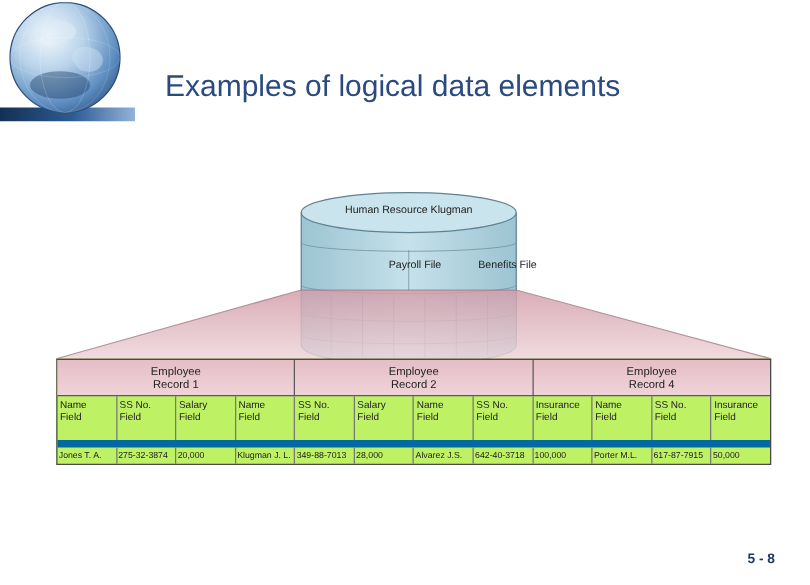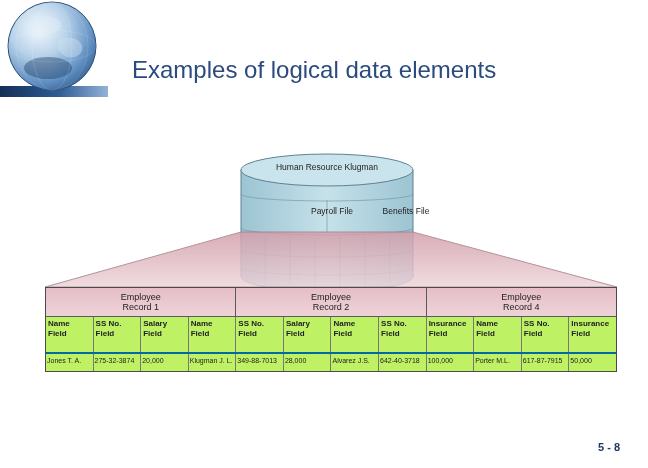--- a/index.html
+++ b/index.html
@@ -39,21 +39,21 @@
   }
   .hcell {
     flex:1; display:flex; align-items:center; justify-content:center;
     border-right:1px solid #5a5a5a; min-width:0;
   }
   .hcell:last-child { border-right:none; }
   .hcell span {
     display:inline-block; width:64px; text-align:center;
     font-size:9px; line-height:1.15; color:#222;
   }
-  .frow { display:flex; height:35px; flex:0 0 35px; border-bottom:2px solid #0369a1;font-weight:bold; }
+  .frow { display:flex; height:35px; flex:0 0 35px; border-bottom:6px solid #0369a1; }
   .fcell {
     flex:1; box-sizing:border-box; padding:2px 2px; min-width:0;
     border-right:1px solid #777;
   }
   .fcell:last-child { border-right:none; }
   .fcell span { display:inline-block; width:40px; font-size:8px; line-height:1.2; color:#222; }
   .drow { display:flex; flex:1; }
   .dcell {
     flex:1; box-sizing:border-box; padding:3px 1px 0; min-width:0;
     border-right:1px solid #777; font-size:7px; color:#222;

